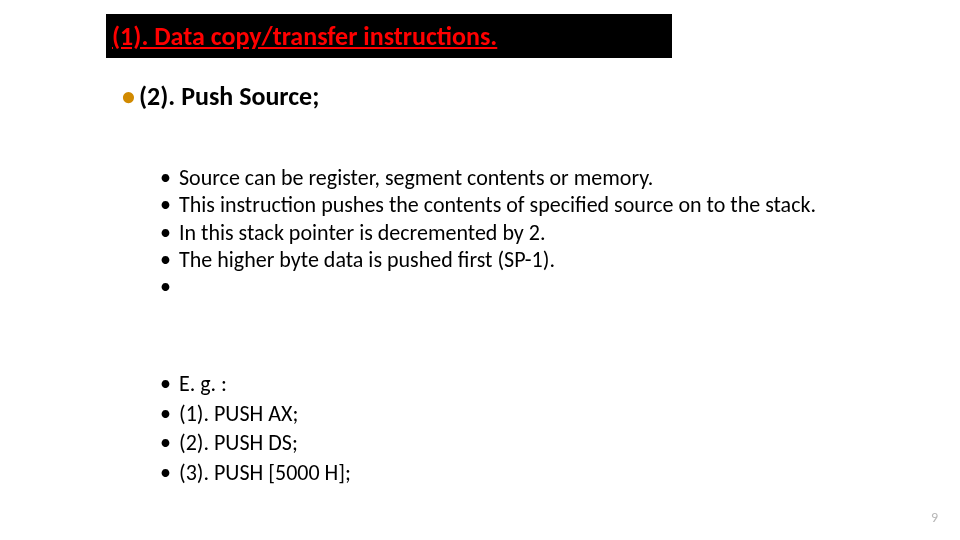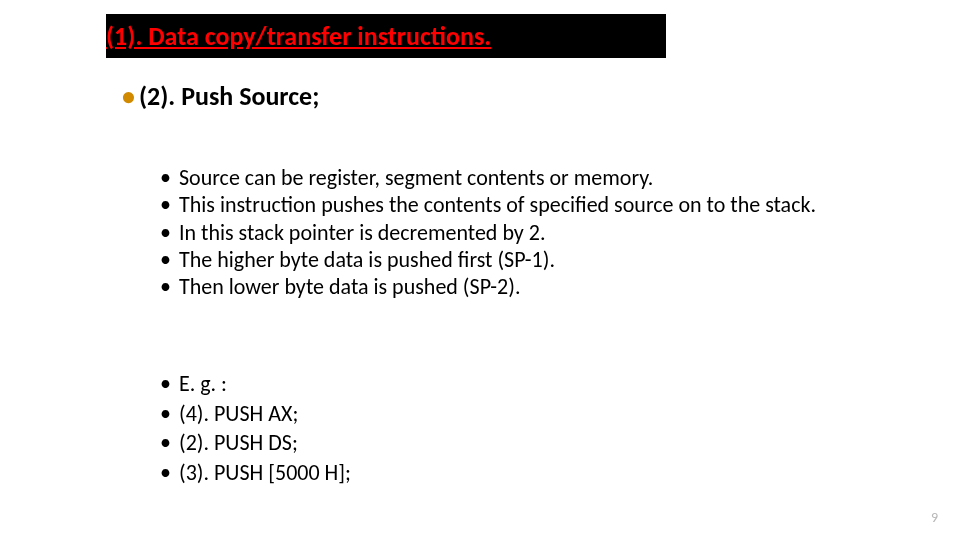--- a/index.html
+++ b/index.html
@@ -1,17 +1,17 @@
 <!DOCTYPE html>
 <html><head>
 <meta charset="utf-8">
 <style>
   html,body{margin:0;padding:0;width:960px;height:540px;background:#fff;font-family:Calibri,Arial,sans-serif;color:#000;overflow:hidden}
   .slide{position:relative;width:960px;height:540px}
-  .title-box{position:absolute;left:106px;top:14px;width:560px;height:44px;background:#000;display:flex;align-items:center;}
+  .title-box{position:absolute;left:106px;top:14px;width:560px;height:44px;background:#000;display:flex;align-items:center;padding-left:6px}
   .title-box span{color:#ff0000;font-weight:700;font-size:26px;text-decoration:underline}
   .subhead{position:absolute;left:122px;top:80px;font-weight:700;font-size:26px}
   .bullet-dot{color:#d18a00;font-size:26px;font-weight:700;margin-right:4px}
   .body1{position:absolute;left:160px;top:165px;width:680px;font-size:22px;line-height:1.15}
   .body1 .row{display:flex;margin-bottom:2px}
   .body1 .b{margin-right:8px}
   .body2{position:absolute;left:160px;top:370px;width:680px;font-size:22px;line-height:1.25}
   .body2 .row{display:flex;margin-bottom:2px}
   .body2 .b{margin-right:8px}
   .pagenum{position:absolute;right:22px;bottom:14px;color:#b8b8b8;font-size:14px}
@@ -41,32 +41,31 @@
     <div class="row">
         <span class="b">•</span>
         <span>In this stack pointer is decremented by 2.</span>
       </div>
     <div class="row">
         <span class="b">•</span>
         <span>The higher byte data is pushed first (SP-1).</span>
       </div>
     <div class="row">
         <span class="b">•</span>
-        <span>Then lower byte data is pushed (SP-2).</span>
       </div>
   </div>
 
   <div class="body2">
     <div class="row">
         <span class="b">•</span>
         <span>E. g. :</span>
       </div>
     <div class="row">
         <span class="b">•</span>
-        <span>(4). PUSH AX;</span>
+        <span>(1). PUSH AX;</span>
       </div>
     <div class="row">
         <span class="b">•</span>
         <span>(2). PUSH DS;</span>
       </div>
     <div class="row">
         <span class="b">•</span>
         <span>(3). PUSH [5000 H];</span>
       </div>
   </div>

